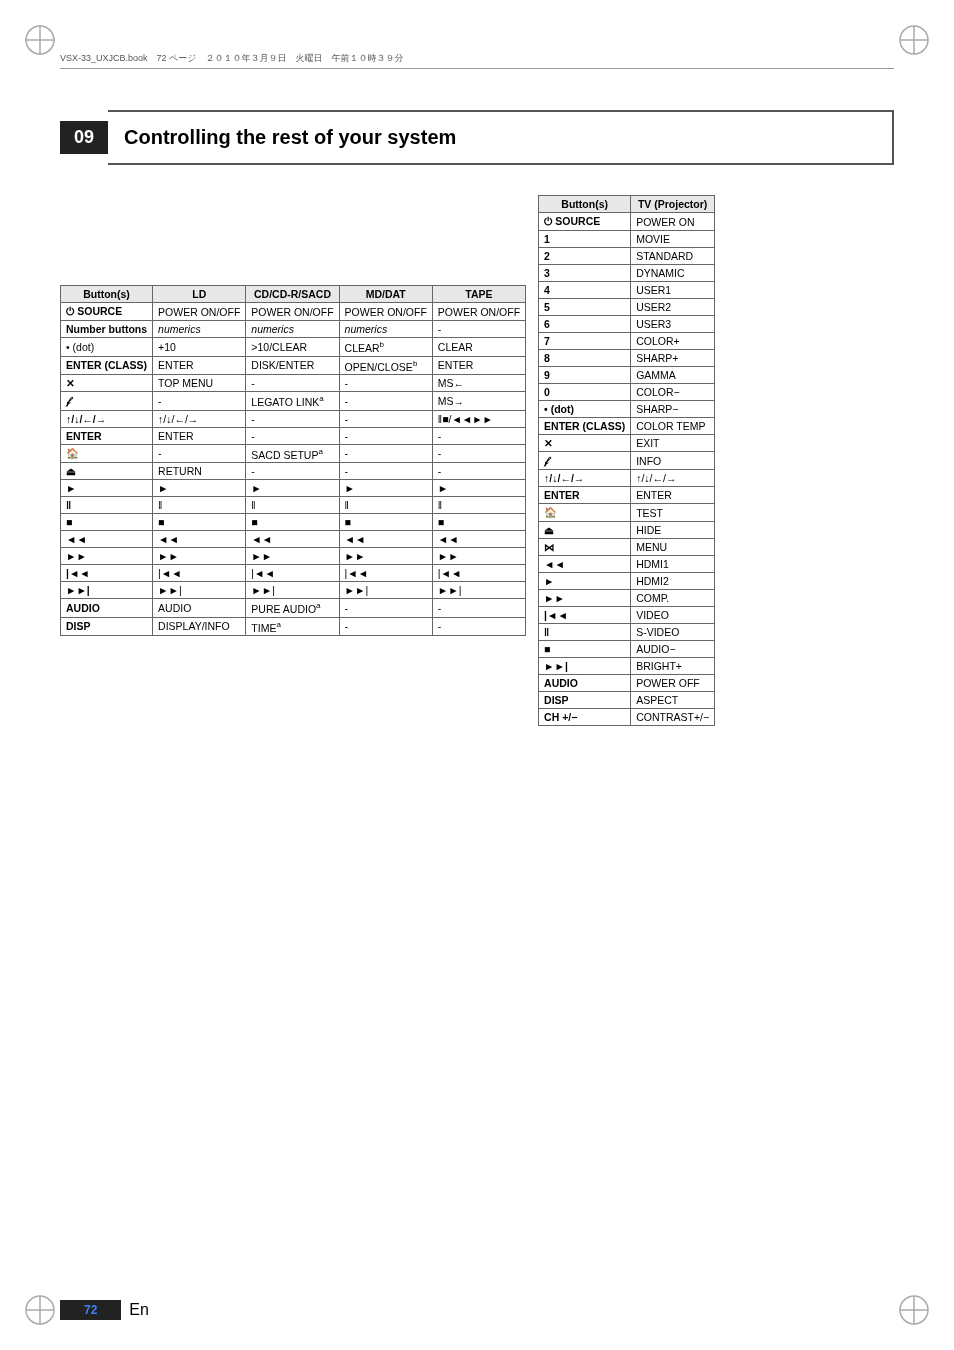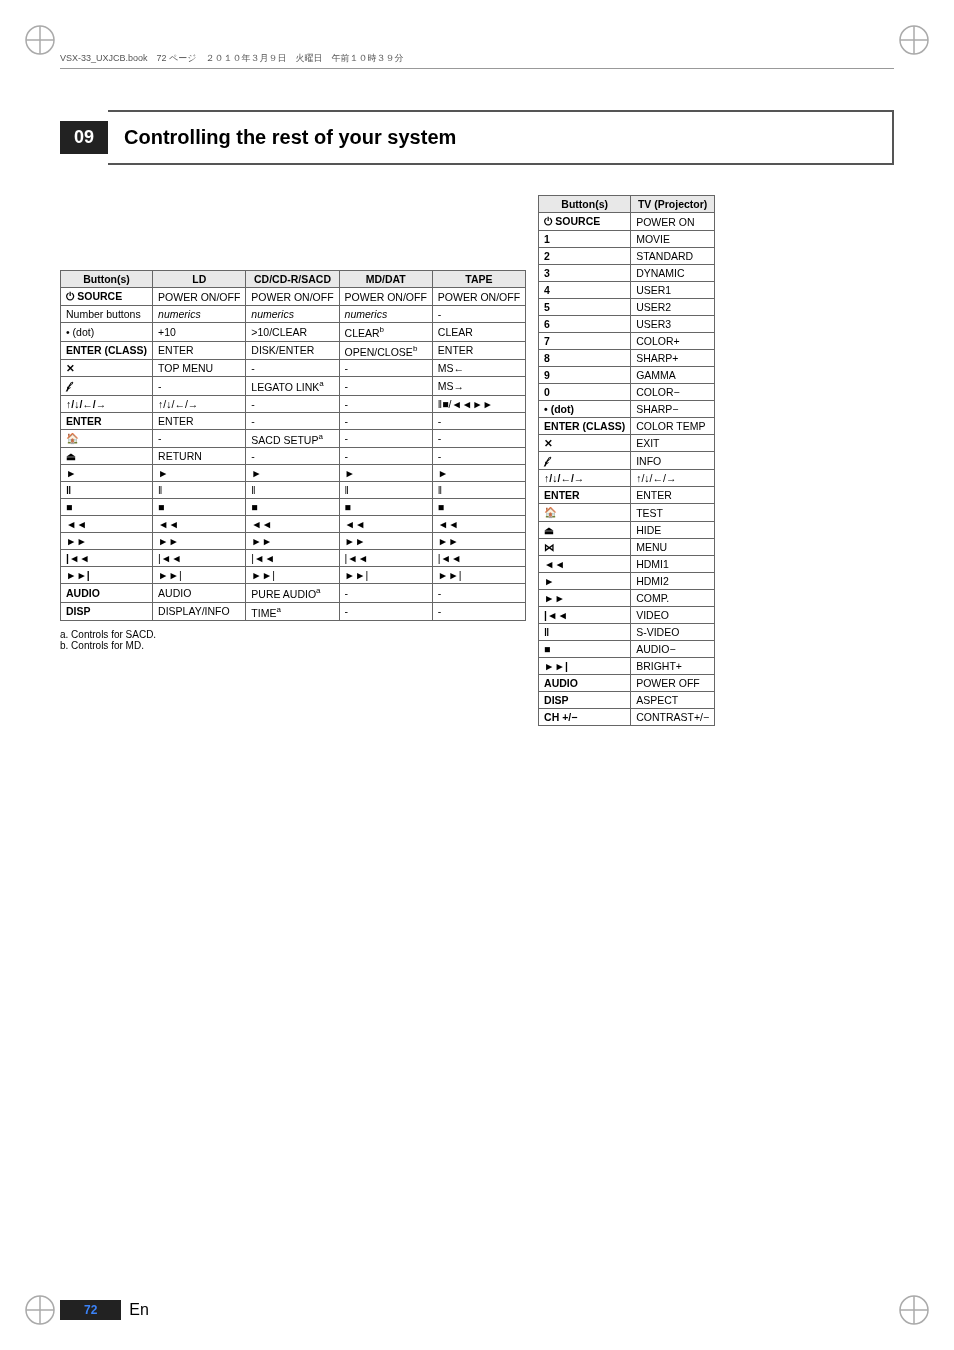--- a/index.html
+++ b/index.html
@@ -194,21 +194,21 @@
         </thead>
         <tbody id="left-table-body">
         <tr>
               <td style="font-weight: bold;"><b>⏻ SOURCE</b></td>
               <td>POWER ON/OFF</td>
               <td>POWER ON/OFF</td>
               <td>POWER ON/OFF</td>
               <td>POWER ON/OFF</td>
             </tr>
             <tr>
-              <td style="font-weight: normal;">Number buttons</td>
+              <td style="font-weight: bold;">Number buttons</td>
               <td style="font-style: italic; font-weight: normal;">numerics</td>
               <td style="font-style: italic; font-weight: normal;">numerics</td>
               <td style="font-style: italic; font-weight: normal;">numerics</td>
               <td style="font-weight: normal;">-</td>
             </tr>
             <tr>
               <td style="font-weight: normal; font-style: normal;">• (dot)</td>
               <td>+10</td>
               <td>&gt;10/CLEAR</td>
               <td>CLEAR<sup>b</sup></td>
@@ -321,24 +321,20 @@
             </tr>
             <tr>
               <td style="font-weight: bold;"><b>DISP</b></td>
               <td>DISPLAY/INFO</td>
               <td>TIME<sup>a</sup></td>
               <td>-</td>
               <td>-</td>
             </tr>
           </tbody>
       </table>
-      <div class="footnotes">
-        <div>a. Controls for SACD.</div>
-        <div>b. Controls for MD.</div>
-      </div>
     </div>
 
     <div>
       <table class="right-table">
         <thead>
           <tr>
             <th>Button(s)</th>
             <th>TV (Projector)</th>
           </tr>
         </thead>

